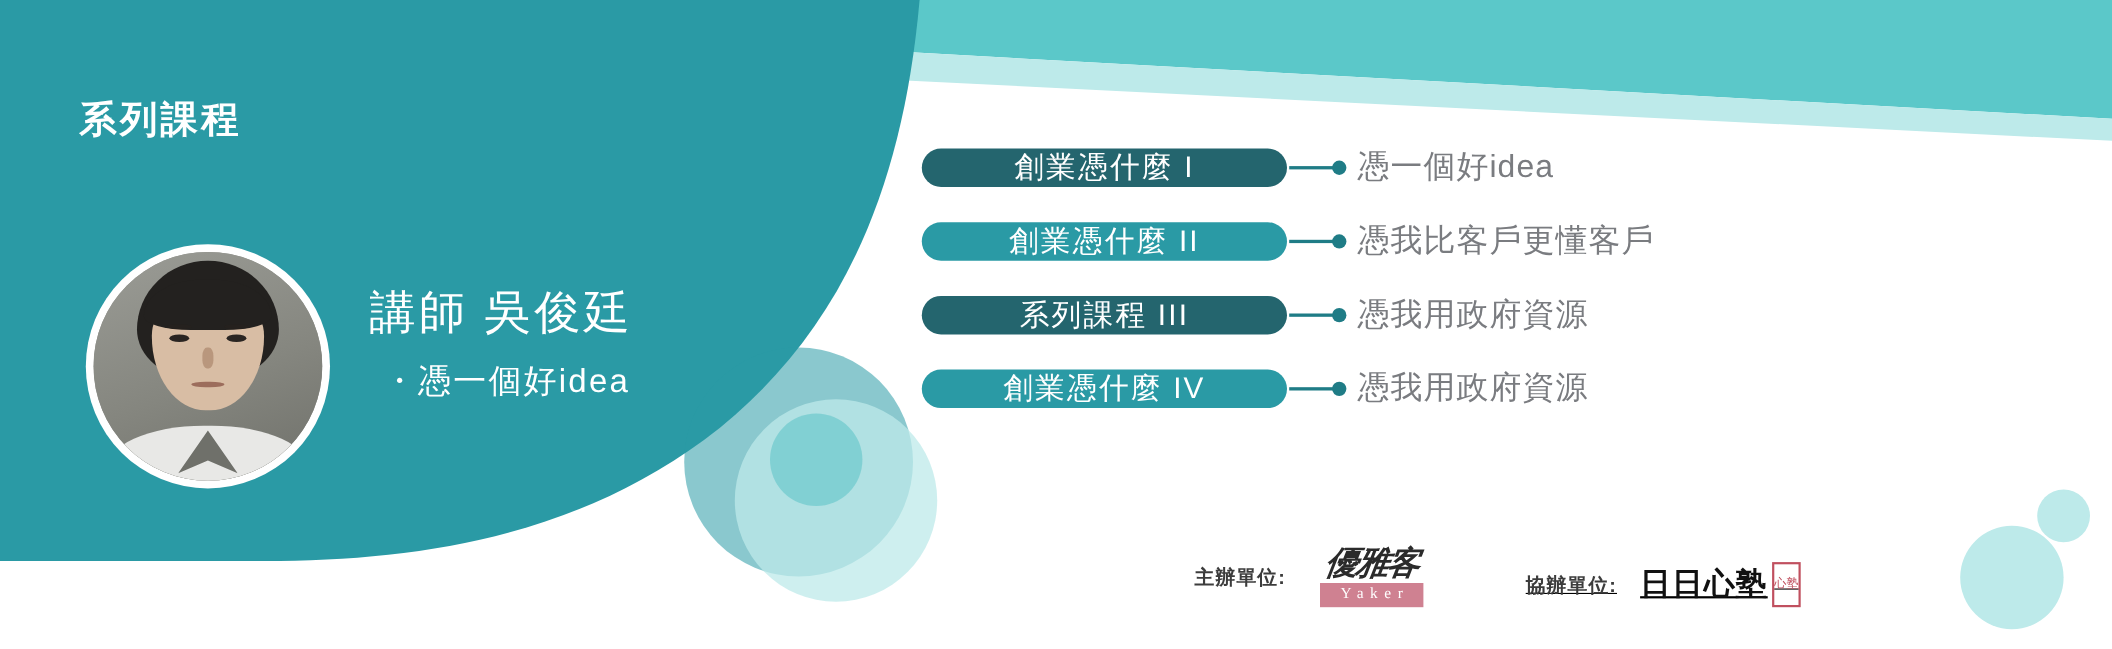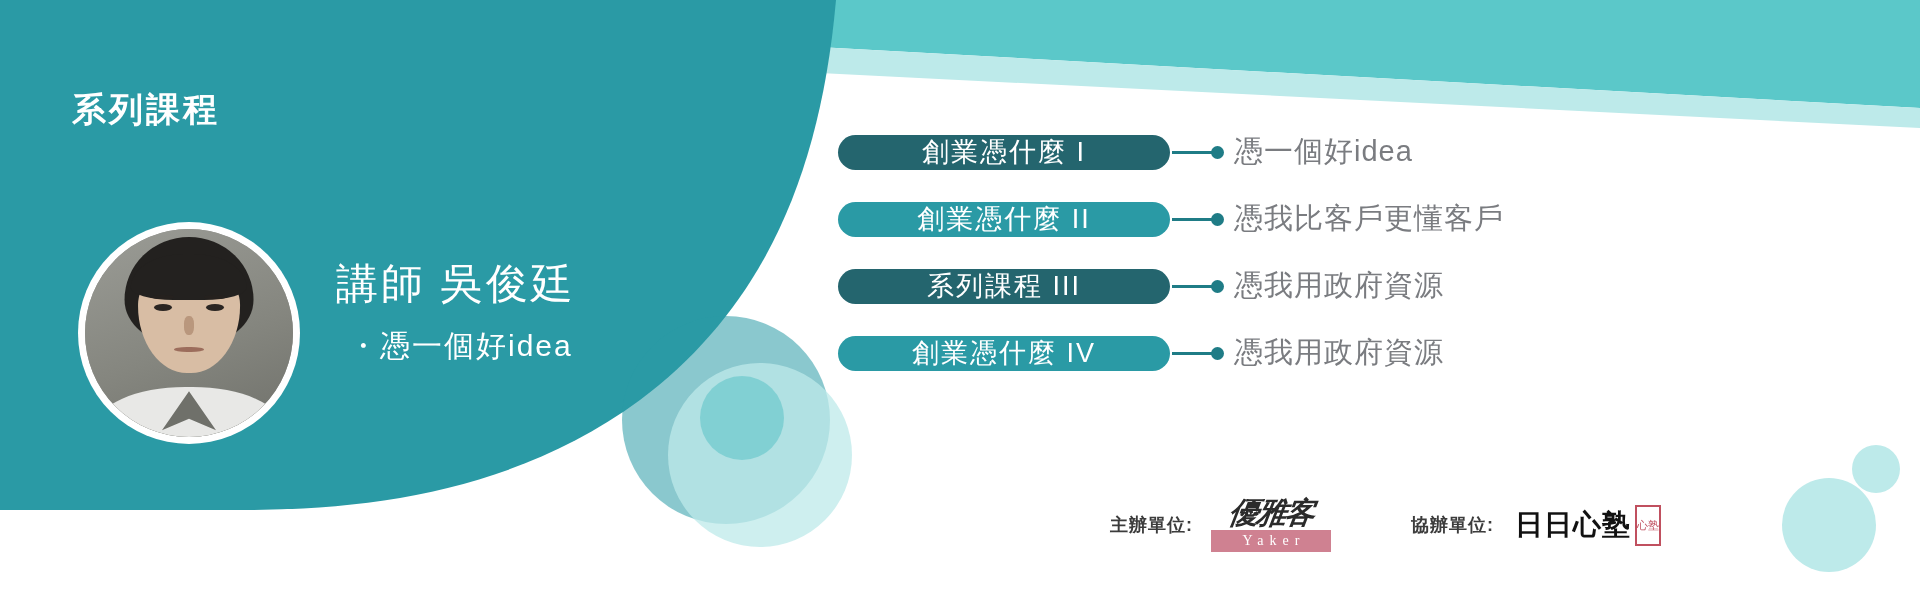--- a/index.html
+++ b/index.html
@@ -167,22 +167,22 @@
     margin-left:8px;
     color:#7a7c80;
     font-size:29px;
     letter-spacing:1px;
     white-space:nowrap;
   }
 
   
   .sponsors {
     position:absolute;
-    left:1110px; top:498px;
-    display:flex; align-items:center;
+    left:1086px; top:498px;
+    display:flex; align-items:flex-end;
     z-index:6;
   }
   .sponsor-group { display:flex; align-items:center; }
   .sponsor-label {
     color:#3c3c3c;
     font-size:18px;
     font-weight:bold;
     letter-spacing:1px;
     white-space:nowrap;
   }
@@ -198,33 +198,33 @@
     font-style:italic;
     font-weight:bold;
     color:#2b2b2b;
     letter-spacing:-2px;
     line-height:1;
     white-space:nowrap;
     transform:skewX(-8deg);
   }
   .yaker-bar {
     margin-top:2px;
-    width:120px; height:22px;
+    width:94px; height:22px;
     background:#cf8191;
     display:flex; align-items:center; justify-content:center;
   }
   .yaker-bar span {
     font-family:"Liberation Serif","DejaVu Serif",serif;
     color:#ffffff;
     font-size:14px;
     letter-spacing:6px;
     padding-left:6px;
   }
 
-  .sponsor-group.second { margin-left:74px; }
+  .sponsor-group.second { margin-left:74px;text-decoration:underline; }
   .rixin-logo {
     margin-left:21px;
     display:flex; align-items:center;
   }
   .rixin-mark {
     font-family:"Liberation Serif","DejaVu Serif",serif;
     font-size:28px;
     font-weight:bold;
     color:#111111;
     letter-spacing:1px;

